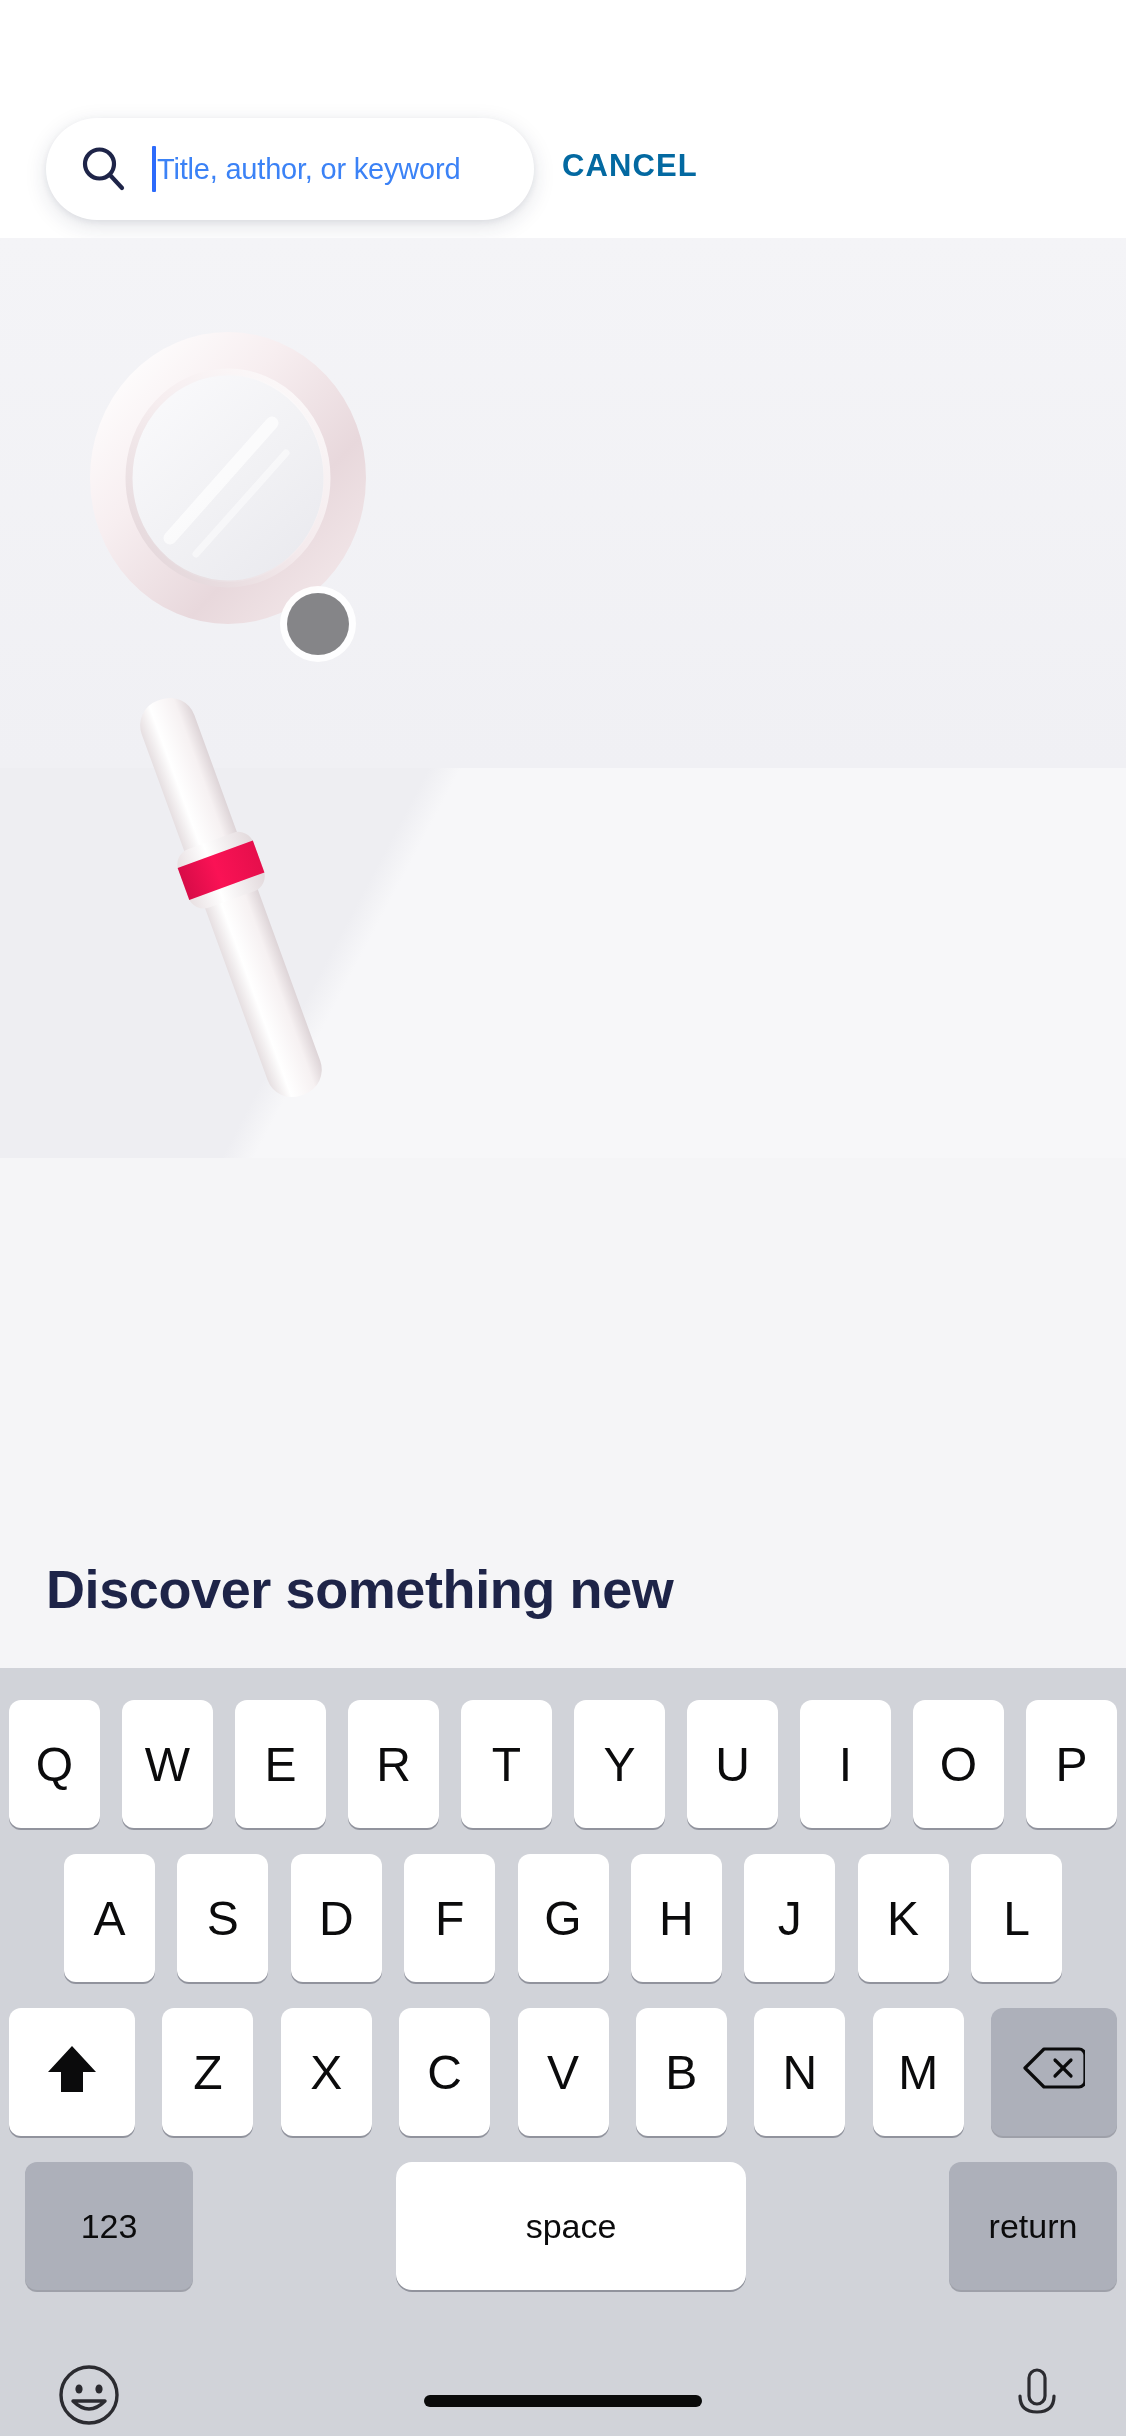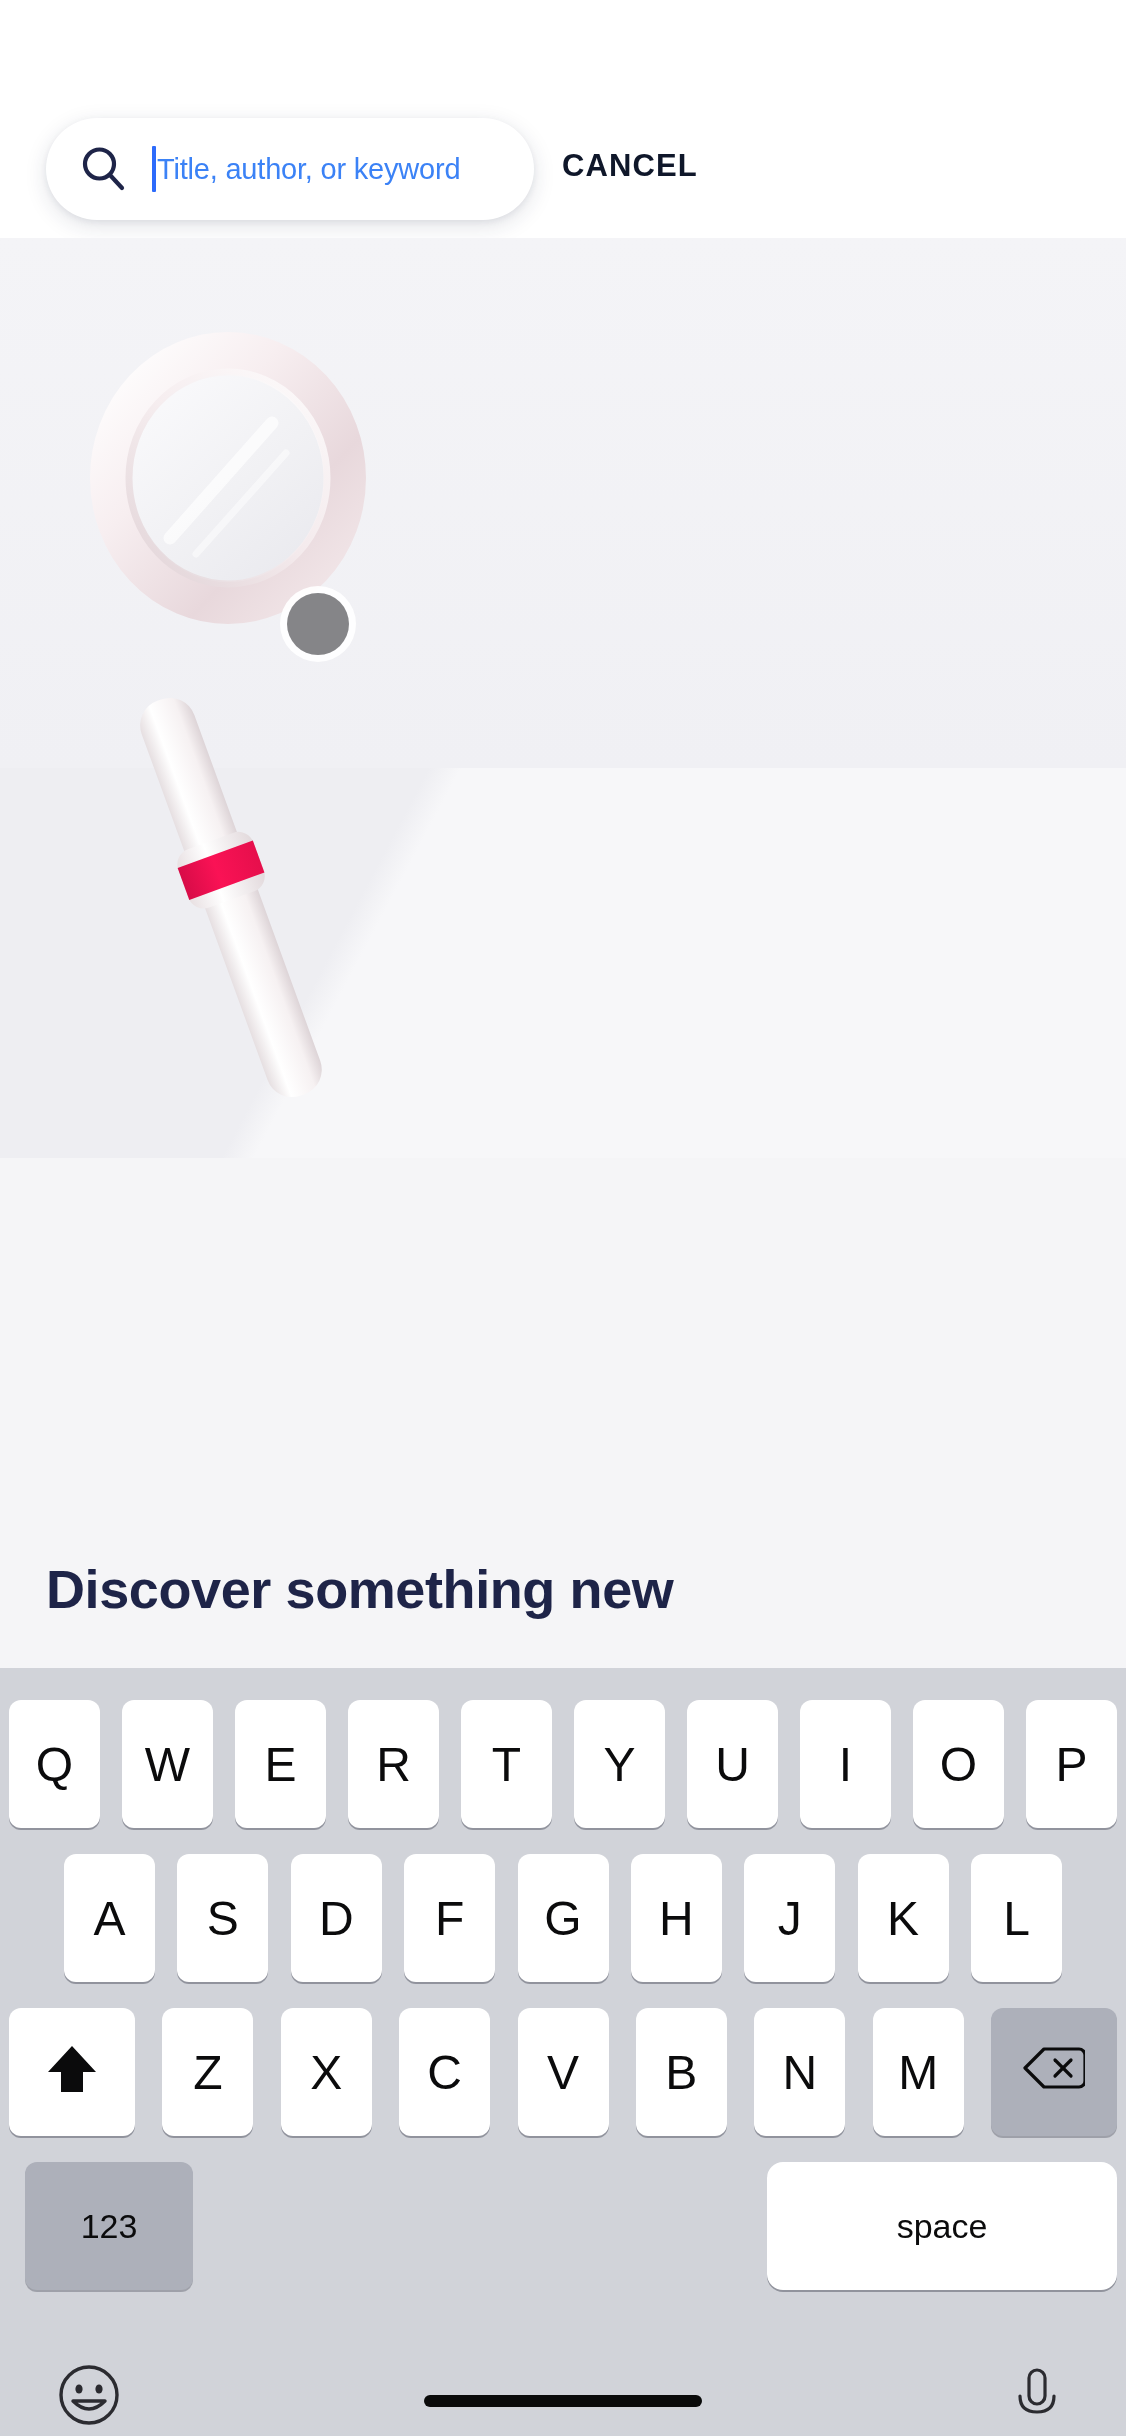--- a/index.html
+++ b/index.html
@@ -33,21 +33,21 @@
     margin-left: 24px; margin-right: 1px; flex: 0 0 4px;
     border-radius: 1px;
   }
   .placeholder {
     font-size: 29px; color: #3b82f6; letter-spacing: -0.2px;
     white-space: nowrap; line-height: 1;
   }
   .cancel-btn {
     position: absolute; left: 562px; top: 148px;
     font-size: 31px; font-weight: bold; letter-spacing: 1.1px;
-    color: #0f172a; background: none; border: none;
+    color: #0369a1; background: none; border: none;
     font-family: "Liberation Sans", sans-serif;
     cursor: pointer;
   }
 
   
   .empty-state {
     position: absolute; left: 0; top: 238px; width: 1126px; height: 1430px;
     background: #f5f5f7;
     overflow: hidden;
   }
@@ -264,20 +264,21 @@
             <line x1="32" y1="15" x2="48" y2="31" stroke="#0b0b0c" stroke-width="3.2" stroke-linecap="round"></line>
             <line x1="48" y1="15" x2="32" y2="31" stroke="#0b0b0c" stroke-width="3.2" stroke-linecap="round"></line>
           </svg>
         </span>
       </div>
     </div>
 
     <div class="kb-row row4">
       <div class="key-mod key-123">123</div>
       <div class="key-space">space</div>
+      <div class="key-mod key-return">return</div>
     </div>
 
     <div class="kb-bottom">
       <span class="emoji-ic">
         <svg width="62" height="62" viewBox="0 0 62 62">
           <circle cx="31" cy="31" r="28" fill="none" stroke="#2b2b30" stroke-width="3.4"></circle>
           <ellipse cx="21" cy="25" rx="3.6" ry="4.6" fill="#2b2b30"></ellipse>
           <ellipse cx="41" cy="25" rx="3.6" ry="4.6" fill="#2b2b30"></ellipse>
           <path d="M15 37 Q31 53 47 37 Z" fill="none" stroke="#2b2b30" stroke-width="3.4" stroke-linejoin="round"></path>
         </svg>

